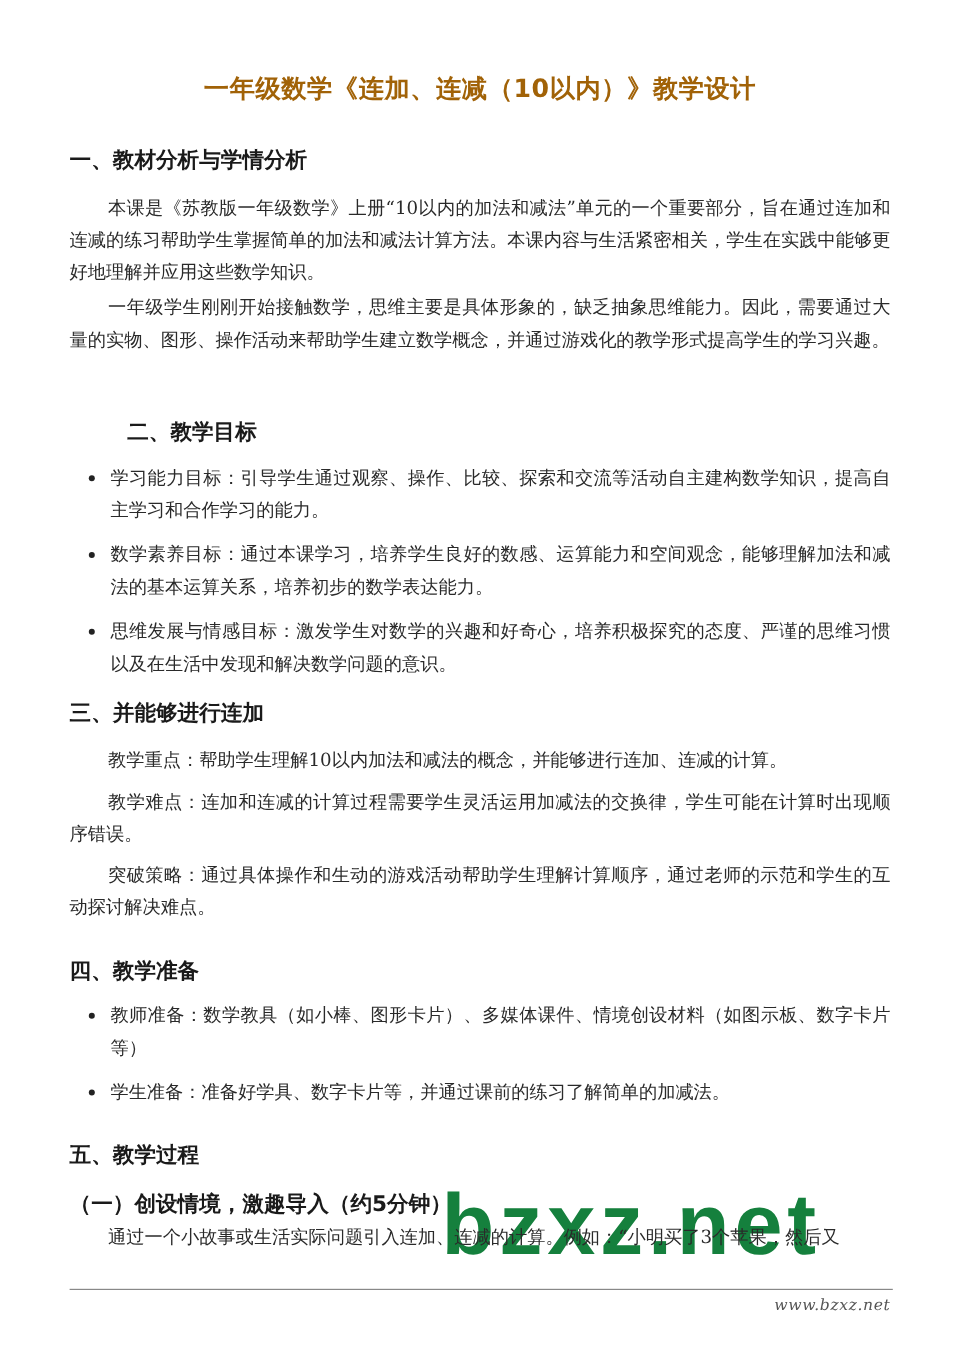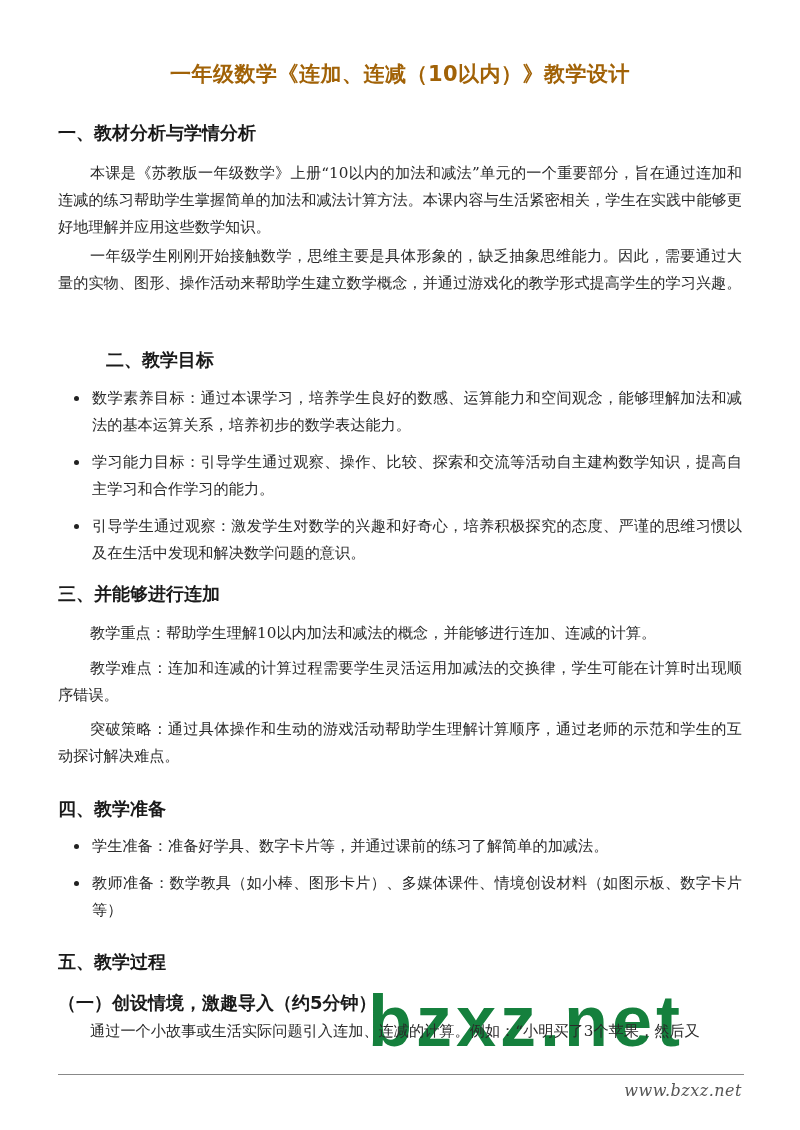--- a/index.html
+++ b/index.html
@@ -94,21 +94,21 @@
       width: 686px;
       height: 1px;
       background: #888888;
     }
     .footer-url {
       position: absolute;
       right: 58px;
       top: 1081px;
       font-family: "DejaVu Serif", "Liberation Serif", serif;
       font-style: italic;
-      font-size: 16px;
+      font-size: 13px;
       color: #555555;
       letter-spacing: 0.5px;
     }
     .watermark {
       position: absolute;
       left: 368px;
       top: 985px;
       font-family: Liberation Sans, sans-serif;
       font-weight: bold;
       font-size: 72px;
@@ -130,46 +130,46 @@
   <div class="doc-title">一年级数学《连加、连减（10以内）》教学设计</div>
 
   <div class="section-heading" style="top:121px;">一、教材分析与学情分析</div>
   <p class="para" style="top:160px;">本课是《苏教版一年级数学》上册“10以内的加法和减法”单元的一个重要部分，旨在通过连加和连减的练习帮助学生掌握简单的加法和减法计算方法。本课内容与生活紧密相关，学生在实践中能够更好地理解并应用这些数学知识。</p>
   <p class="para" style="top:243px;">一年级学生刚刚开始接触数学，思维主要是具体形象的，缺乏抽象思维能力。因此，需要通过大量的实物、图形、操作活动来帮助学生建立数学概念，并通过游戏化的教学形式提高学生的学习兴趣。</p>
 
   <div class="section-heading" style="top:348px;margin-left:48px;">二、教学目标</div>
   <ul class="bullet-list" style="top:385px;">
     <li class="bullet-item">
       <span class="bullet-dot"></span>
+      <span>学习能力目标：引导学生通过观察、操作、比较、探索和交流等活动自主建构数学知识，提高自主学习和合作学习的能力。</span>
+    </li>
+    <li class="bullet-item">
+      <span class="bullet-dot"></span>
       <span>数学素养目标：通过本课学习，培养学生良好的数感、运算能力和空间观念，能够理解加法和减法的基本运算关系，培养初步的数学表达能力。</span>
     </li>
     <li class="bullet-item">
       <span class="bullet-dot"></span>
-      <span>学习能力目标：引导学生通过观察、操作、比较、探索和交流等活动自主建构数学知识，提高自主学习和合作学习的能力。</span>
-    </li>
-    <li class="bullet-item">
-      <span class="bullet-dot"></span>
-      <span>引导学生通过观察：激发学生对数学的兴趣和好奇心，培养积极探究的态度、严谨的思维习惯以及在生活中发现和解决数学问题的意识。</span>
+      <span>思维发展与情感目标：激发学生对数学的兴趣和好奇心，培养积极探究的态度、严谨的思维习惯以及在生活中发现和解决数学问题的意识。</span>
     </li>
   </ul>
 
   <div class="section-heading" style="top:582px;">三、并能够进行连加</div>
   <p class="para" style="top:620px;">教学重点：帮助学生理解10以内加法和减法的概念，并能够进行连加、连减的计算。</p>
   <p class="para" style="top:655px;">教学难点：连加和连减的计算过程需要学生灵活运用加减法的交换律，学生可能在计算时出现顺序错误。</p>
   <p class="para" style="top:716px;">突破策略：通过具体操作和生动的游戏活动帮助学生理解计算顺序，通过老师的示范和学生的互动探讨解决难点。</p>
 
   <div class="section-heading" style="top:797px;">四、教学准备</div>
   <ul class="bullet-list" style="top:833px;">
     <li class="bullet-item">
       <span class="bullet-dot"></span>
-      <span>学生准备：准备好学具、数字卡片等，并通过课前的练习了解简单的加减法。</span>
+      <span>教师准备：数学教具（如小棒、图形卡片）、多媒体课件、情境创设材料（如图示板、数字卡片等）</span>
     </li>
     <li class="bullet-item">
       <span class="bullet-dot"></span>
-      <span>教师准备：数学教具（如小棒、图形卡片）、多媒体课件、情境创设材料（如图示板、数字卡片等）</span>
+      <span>学生准备：准备好学具、数字卡片等，并通过课前的练习了解简单的加减法。</span>
     </li>
   </ul>
 
   <div class="section-heading" style="top:950px;">五、教学过程</div>
   <div class="sub-heading" style="top:991px;">（一）创设情境，激趣导入（约5分钟）</div>
   <p class="para" style="top:1018px;">通过一个小故事或生活实际问题引入连加、连减的计算。例如：“小明买了3个苹果，然后又</p>
 </div>
 
 <div class="footer-rule"></div>
 <div class="footer-url on-top">www.bzxz.net</div>

